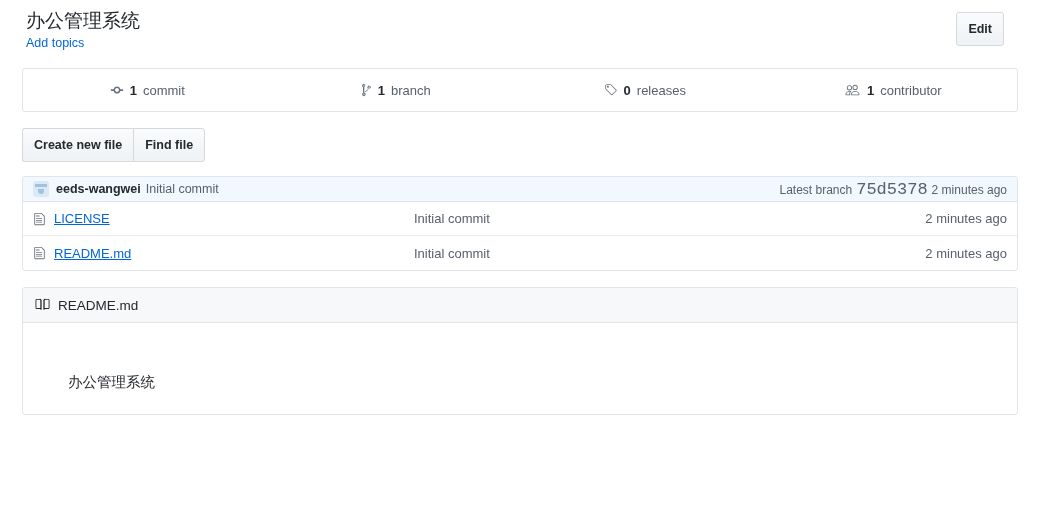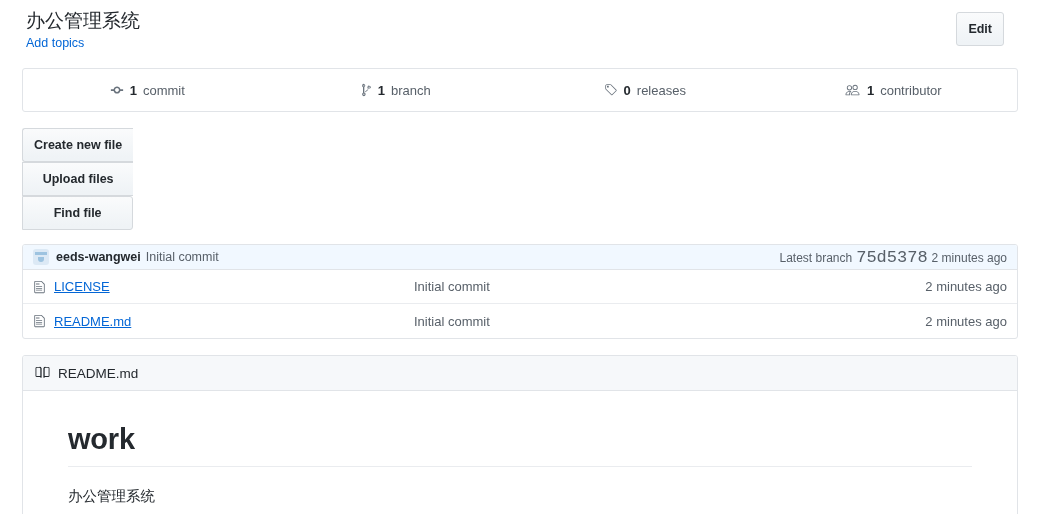--- a/index.html
+++ b/index.html
@@ -108,21 +108,21 @@
     display: inline-block;
     width: 0; height: 0;
     border-left: 4px solid transparent;
     border-right: 4px solid transparent;
     border-top: 4px solid currentColor;
     margin-left: 4px;
     vertical-align: middle;
   }
 
   .toolbar-right { display: flex; align-items: center; }
-  .btn-group { display: flex; flex-direction: column; }
+  .btn-group { display: flex; }
   .btn-group .btn {
     border-radius: 0;
     border-right-width: 0;
   }
   .btn-group .btn:first-child { border-radius: 3px 0 0 3px; }
   .btn-group .btn:last-child { border-radius: 0 3px 3px 0; border-right-width: 1px; }
 
   .clone-btn {
     margin-left: 9px;
     height: 26px;
@@ -323,21 +323,20 @@
     </div>
 
 
   </div>
 
   <div class="toolbar">
 
     <div class="toolbar-right">
       <div class="btn-group">
         <button class="btn">Create new file</button>
-        <button class="btn">Upload files</button>
         <button class="btn">Find file</button>
       </div>
     </div>
   </div>
 
   <div class="file-table">
 
     <div class="commit-row">
       <span class="avatar"></span>
       <span class="commit-author">eeds-wangwei</span>
@@ -376,18 +375,17 @@
   <div class="readme-box">
     <div class="readme-head">
       <span class="book-icon">
         <svg width="15" height="14" viewBox="0 0 16 16" fill="currentColor">
             <path d="M0 2.5A1.5 1.5 0 0 1 1.5 1h3A2.5 2.5 0 0 1 7 2.5v10.25a.75.75 0 0 1-1.5 0V12.5H1.5A1.5 1.5 0 0 1 0 11V2.5zm1.5-.5a.5.5 0 0 0-.5.5V11a.5.5 0 0 0 .5.5h4V2.5A1.5 1.5 0 0 0 4.5 2h-3zM9 2.5A2.5 2.5 0 0 1 11.5 1h3A1.5 1.5 0 0 1 16 2.5V11a1.5 1.5 0 0 1-1.5 1.5H10.5v.25a.75.75 0 0 1-1.5 0V2.5zm1.5 9h4a.5.5 0 0 0 .5-.5V2.5a.5.5 0 0 0-.5-.5h-3A1.5 1.5 0 0 0 10.5 2.5v9z"></path>
           </svg>
       </span>
       <span>README.md</span>
     </div>
     <div class="readme-body">
-      <h1 class="readme-h1">work</h1>
       <p class="readme-p">办公管理系统</p>
     </div>
   </div>
 
 </div>
 
 </body></html>

